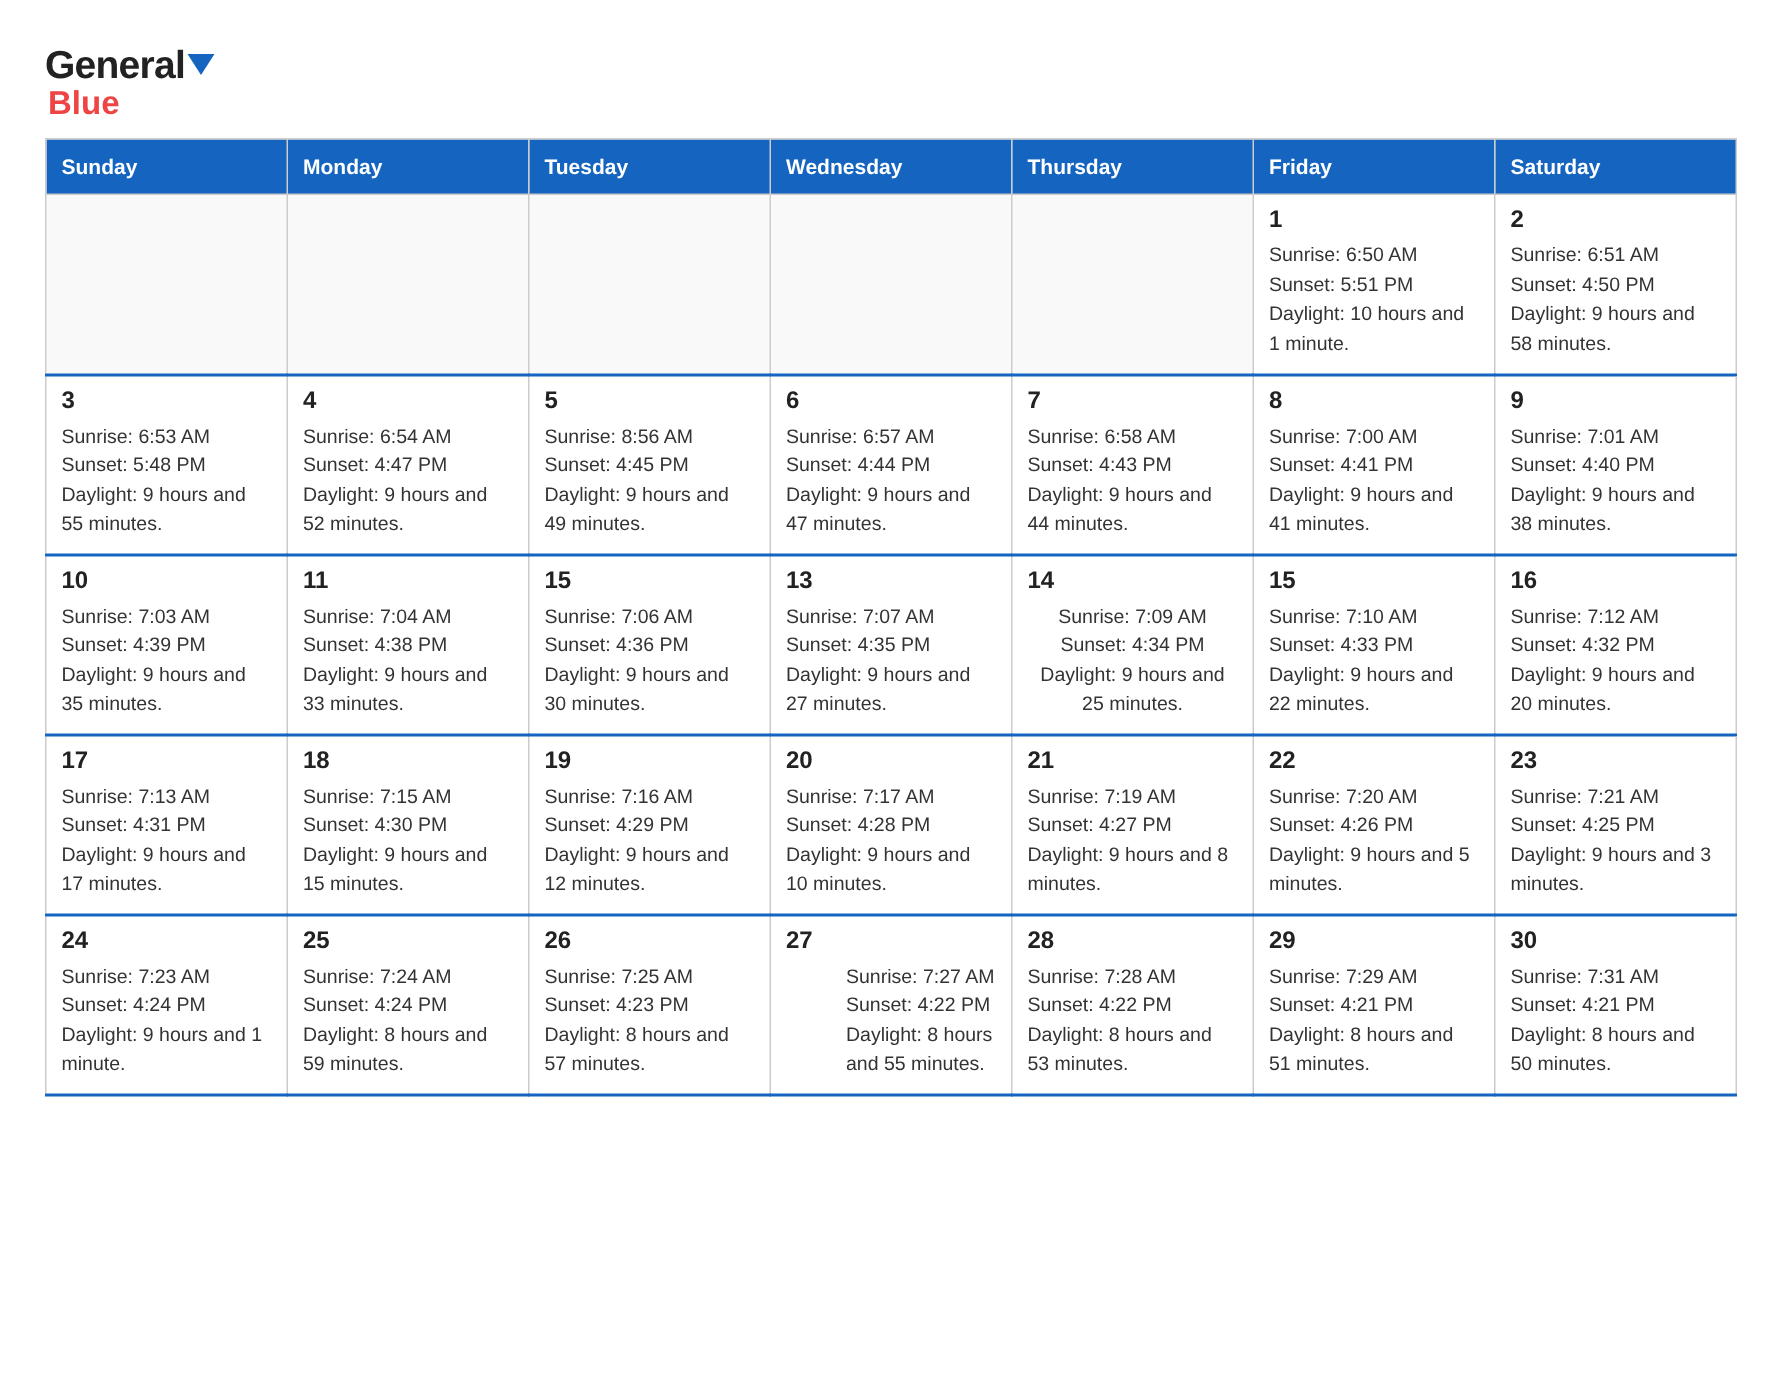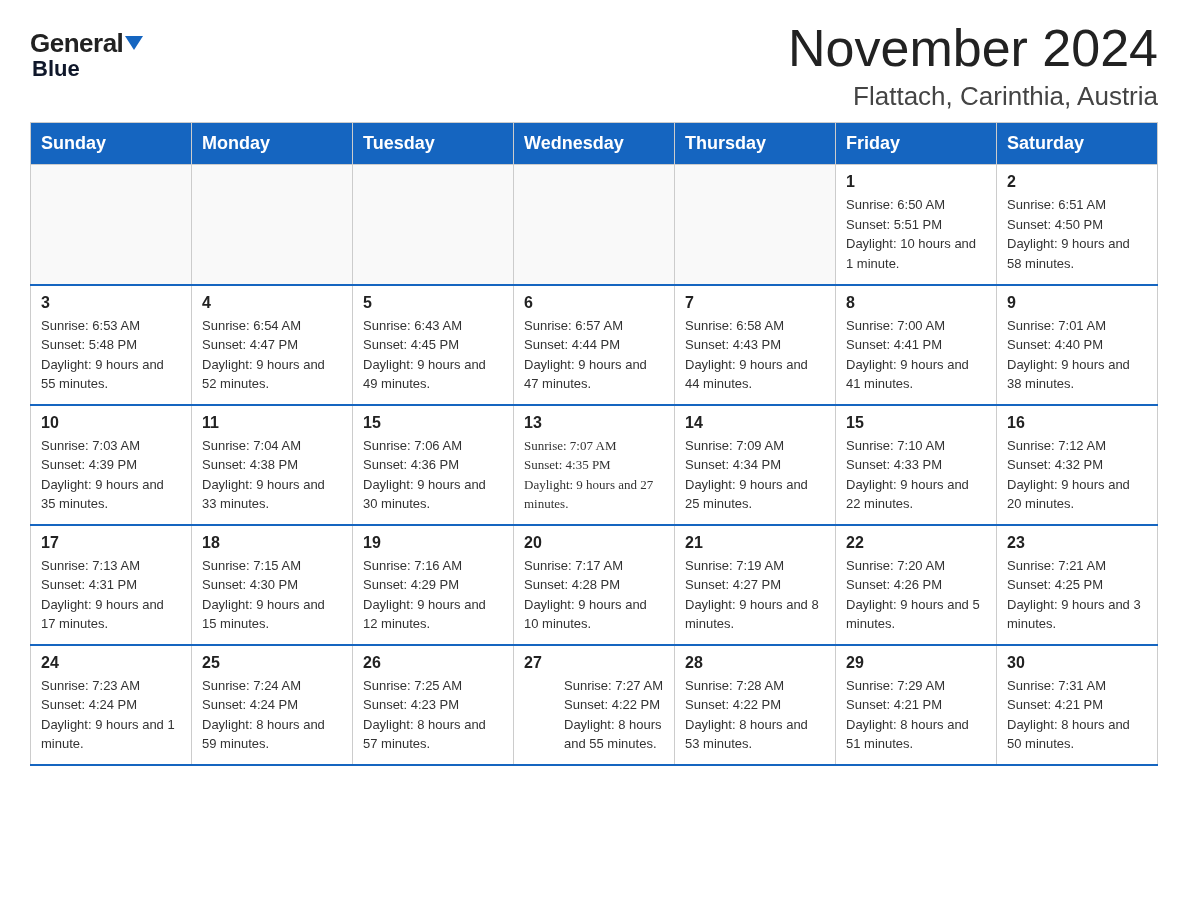--- a/index.html
+++ b/index.html
@@ -41,21 +41,21 @@
       margin-left: 2px;
       vertical-align: middle;
     }
     .logo-row1 {
       display: flex;
       align-items: center;
     }
     .logo-blue-text {
       font-size: 22px;
       font-weight: bold;
-      color: #0f172a;
+      color: #ef4444;
       margin-top: 2px;
       margin-left: 2px;
     }
     .title-block {
       text-align: right;
     }
     .title-block h1 {
       font-size: 52px;
       font-weight: 400;
       color: #222;
@@ -68,21 +68,21 @@
       margin-top: 4px;
     }
     .calendar {
       width: 100%;
       border-collapse: collapse;
       margin-top: 10px;
     }
     .calendar thead th {
       background-color: #1565c0;
       color: #fff;
-      font-size: 18px;
+      font-size: 14px;
       font-weight: 600;
       padding: 10px 10px;
       text-align: left;
       border: 1px solid #ccc;
     }
     .calendar tbody td {
       vertical-align: top;
       border: 1px solid #ccc;
       padding: 8px 10px;
       width: 14.28%;
@@ -114,24 +114,20 @@
 
 <div class="header">
   <div class="logo">
     <div class="logo-row1">
       <span class="logo-text">General</span>
       <span class="logo-triangle"></span>
     </div>
     <div>
       <span class="logo-blue-text">Blue</span>
     </div>
-  </div>
-  <div class="title-block">
-    <h1>November 2024</h1>
-    <h2>Flattach, Carinthia, Austria</h2>
   </div>
 </div>
 
 <table class="calendar">
   <thead>
     <tr>
       <th>Sunday</th>
       <th>Monday</th>
       <th>Tuesday</th>
       <th>Wednesday</th>
@@ -168,21 +164,21 @@
 Daylight: 9 hours and 55 minutes.</div>
         </td>
         <td>
           <div class="day-num">4</div>
           <div class="day-info" style="white-space: pre-line;">Sunrise: 6:54 AM
 Sunset: 4:47 PM
 Daylight: 9 hours and 52 minutes.</div>
         </td>
         <td>
           <div class="day-num">5</div>
-          <div class="day-info" style="white-space: pre-line;">Sunrise: 6:43 AM
+          <div class="day-info" style="white-space: pre-line;">Sunrise: 8:56 AM
 Sunset: 4:45 PM
 Daylight: 9 hours and 49 minutes.</div>
         </td>
         <td>
           <div class="day-num">6</div>
           <div class="day-info" style="white-space: pre-line;">Sunrise: 6:57 AM
 Sunset: 4:44 PM
 Daylight: 9 hours and 47 minutes.</div>
         </td>
         <td>
@@ -218,27 +214,27 @@
 Daylight: 9 hours and 33 minutes.</div>
         </td>
         <td>
           <div class="day-num">15</div>
           <div class="day-info" style="white-space: pre-line;">Sunrise: 7:06 AM
 Sunset: 4:36 PM
 Daylight: 9 hours and 30 minutes.</div>
         </td>
         <td>
           <div class="day-num">13</div>
-          <div class="day-info" style="white-space: pre-line; font-family: Liberation Serif, serif;">Sunrise: 7:07 AM
+          <div class="day-info" style="white-space: pre-line;">Sunrise: 7:07 AM
 Sunset: 4:35 PM
 Daylight: 9 hours and 27 minutes.</div>
         </td>
         <td>
           <div class="day-num">14</div>
-          <div class="day-info" style="white-space: pre-line;">Sunrise: 7:09 AM
+          <div class="day-info" style="white-space: pre-line; text-align: center;">Sunrise: 7:09 AM
 Sunset: 4:34 PM
 Daylight: 9 hours and 25 minutes.</div>
         </td>
         <td>
           <div class="day-num">15</div>
           <div class="day-info" style="white-space: pre-line;">Sunrise: 7:10 AM
 Sunset: 4:33 PM
 Daylight: 9 hours and 22 minutes.</div>
         </td>
         <td>

